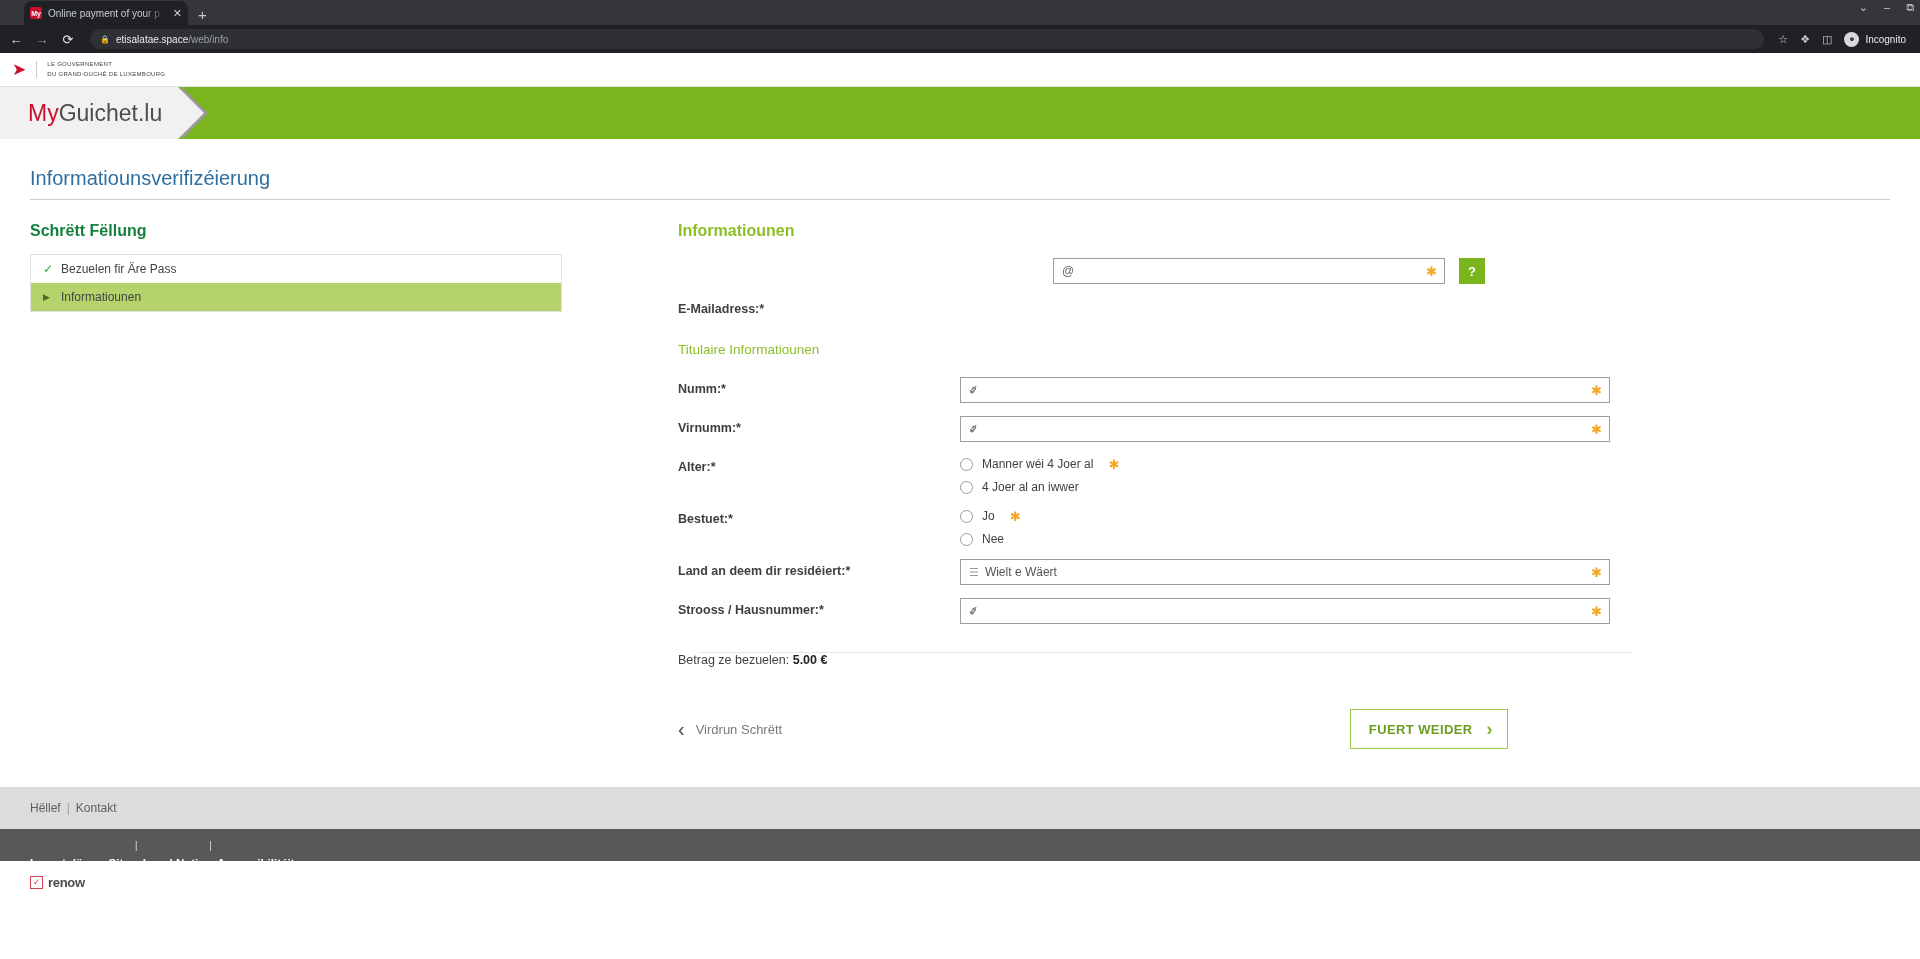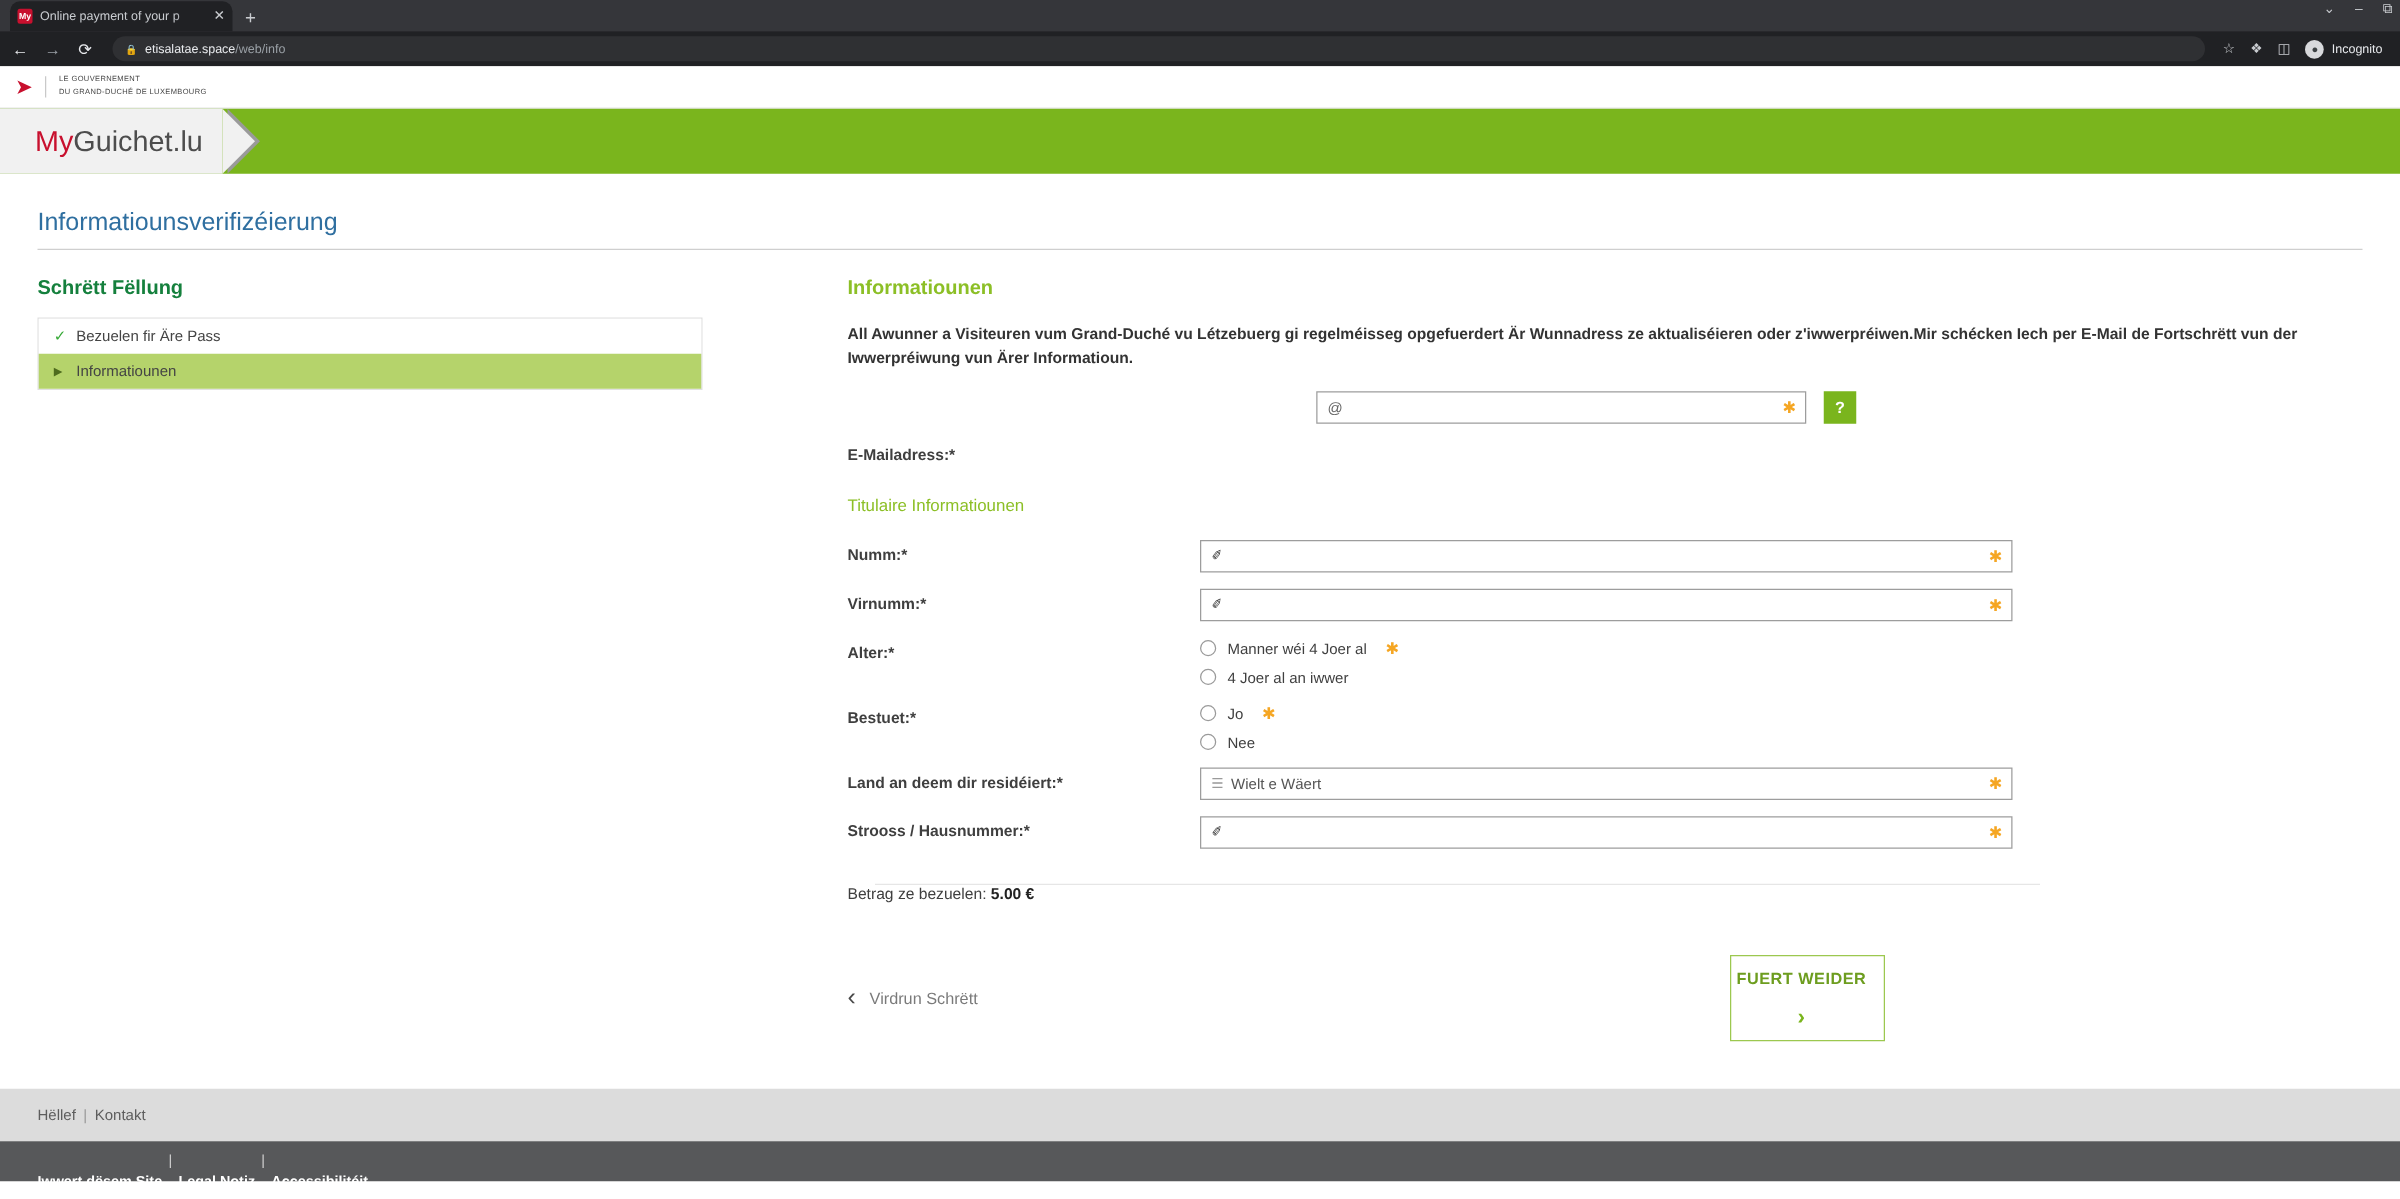--- a/index.html
+++ b/index.html
@@ -10,21 +10,21 @@
     overflow: hidden;
   }
 
   
   #browser-chrome { width: 1920px; background: #35363a; }
   #tabstrip {
     height: 25px; background: #35363a;
     display: flex; align-items: flex-end; position: relative;
   }
   #tab-active {
-    height: 24px; width: 178px; margin-left: 8px;
+    height: 24px; width: 164px; margin-left: 24px;
     background: #202124; border-radius: 8px 8px 0 0;
     display: flex; align-items: center; padding: 0 6px; gap: 6px;
   }
   .favicon {
     width: 12px; height: 12px; border-radius: 2px;
     background: #c8102e; flex: none;
     display: flex; align-items: center; justify-content: center;
     font-size: 7px; color: #fff; font-weight: bold;
   }
   #tab-title {
@@ -201,21 +201,21 @@
   #back-btn {
     display: flex; align-items: center; gap: 11px;
     font-size: 13px; color: #7a7a7a; cursor: pointer;
     background: none; border: none; font-family: inherit;
   }
   #back-chevron { font-size: 20px; color: #4a4a4a; line-height: 1; }
   #next-btn {
     display: flex; align-items: center; gap: 14px;
     border: 1px solid #9cc84f; background: #fff; color: #6d9d1f;
     font-size: 13px; font-weight: bold; letter-spacing: .4px;
-    padding: 10px 14px 10px 4px; cursor: pointer; font-family: inherit; flex-direction: column;
+    padding: 10px 14px 10px 18px; cursor: pointer; font-family: inherit;
   }
   #next-chevron { font-size: 18px; color: #7ab51d; line-height: 1; }
 
   
   #footer-light {
     height: 42px; background: #dcdcdc; display: flex; align-items: center;
     padding-left: 30px; margin-top: 38px;
   }
   #footer-light a { font-size: 12px; color: #5d5d5d; text-decoration: none; cursor: pointer; }
   #footer-light .sep { font-size: 12px; color: #9a9a9a; margin: 0 6px; }
@@ -307,21 +307,20 @@
         </div>
         <div class="step current">
           <span class="step-mark">▶</span>
           <span>Informatiounen</span>
         </div>
       </div>
     </div>
 
     <div id="right-col">
       <div id="info-head">Informatiounen</div>
-      <div id="info-intro">All Awunner a Visiteuren vum Grand-Duché vu Létzebuerg gi regelméisseg opgefuerdert Är Wunnadress ze aktualiséieren oder z'iwwerpréiwen.Mir schécken Iech per E-Mail de Fortschrëtt vun der Iwwerpréiwung vun Ärer Informatioun.</div>
 
       <div class="frow">
         <div class="flabel w-email">E-Mailadress:*</div>
         <div class="finput w-email">
           <span class="at-icon">@</span>
           <span></span>
           <span class="req-star">✱</span>
         </div>
         <button id="help-btn">?</button>
       </div>

